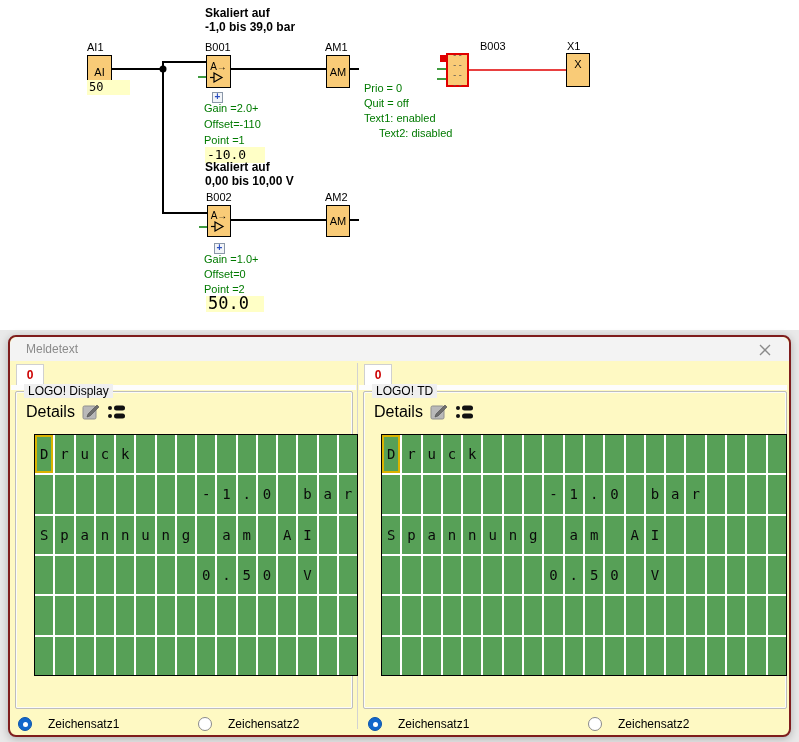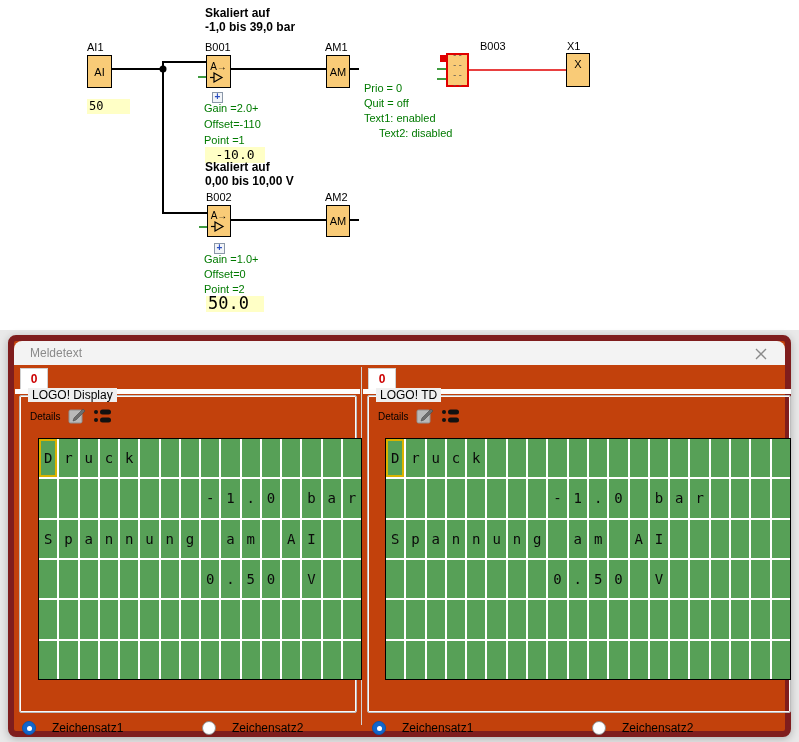--- a/index.html
+++ b/index.html
@@ -29,21 +29,21 @@
   .dashrows{font-family:"DejaVu Sans Mono",monospace;font-size:9px;line-height:10px;color:#555;text-align:center;}
   .plusbox{
     width:11px;height:11px;border:1px solid #8a97a8;background:#f2f4f8;box-sizing:border-box;
     color:#2b4fc0;font-size:10px;line-height:8px;text-align:center;font-weight:bold;
   }
 
   
   #backdrop{position:absolute;left:0;top:330px;width:799px;height:412px;background:#e9e9e9;}
   #dialog{
     position:absolute;left:8px;top:335px;width:783px;height:402px;
-    background:#c2410c;border:6px solid #7f1d1d;border-radius:8px;
+    background:#fef9c3;border:2px solid #7f1d1d;border-radius:8px;
     box-shadow:0 2px 8px rgba(0,0,0,0.25);box-sizing:border-box;
   }
   #titlebar{position:absolute;left:0;top:0;right:0;height:24px;background:#f3f3f3;border-radius:8px 8px 0 0;}
   #title{position:absolute;left:16px;top:5px;font-size:12px;color:#8a8a8a;}
   #closebtn{position:absolute;right:16px;top:5px;width:16px;height:16px;cursor:pointer;}
   .vdivider{position:absolute;top:26px;bottom:6px;width:1px;background:#d2d2d2;}
 
   .tab{
     position:absolute;width:28px;height:21px;background:#fff;border:1px solid #d0d0d0;border-bottom:none;
     box-sizing:border-box;text-align:center;font-size:12px;font-weight:bold;color:#cc0000;line-height:20px;
@@ -52,21 +52,21 @@
 
   .groupbox{
     position:absolute;border:1px solid #bdbdbd;border-radius:2px;box-shadow:inset 0 0 0 1px #fbfbfb;
     box-sizing:border-box;
   }
   .legend{
     position:absolute;top:-8px;left:8px;background:#efefef;padding:0 4px;
     font-size:12px;color:#000;white-space:nowrap;
   }
   .details-row{position:absolute;left:10px;top:11px;display:flex;align-items:center;gap:7px;}
-  .details-label{font-size:10px;color:#000;}
+  .details-label{font-size:16px;color:#000;}
 
   .lcd{
     position:absolute;border:1px solid #000;background:#fff;
     display:grid;gap:2px;padding:0;box-sizing:content-box;
   }
   .lcd-cell{
     background:#57A057;display:flex;align-items:center;justify-content:center;
     font-family:"DejaVu Sans Mono",monospace;font-size:14px;color:#0a0a0a;
     overflow:hidden;
   }
@@ -102,37 +102,37 @@
     <line x1="469" y1="70" x2="566" y2="70" stroke="#E00000" stroke-width="1.5"></line>
   </svg>
 
   <div class="abs bold-note" style="left:205px;top:6px;">Skaliert auf</div>
   <div class="abs bold-note" style="left:205px;top:20px;">-1,0 bis 39,0 bar</div>
 
   <div class="abs blk-label" style="left:87px;top:41px;">AI1</div>
   <div class="abs block" style="left:87px;top:55px;width:25px;height:33px;">
     <span>AI</span>
   </div>
-  <div class="abs val" style="left:87px;top:99px;width:43px;height:15px;">50</div>
+  <div class="abs val" style="left:87px;top:80px;width:43px;height:15px;">50</div>
 
   <div class="abs blk-label" style="left:205px;top:41px;">B001</div>
   <div class="abs block" style="left:206px;top:55px;width:25px;height:33px;">
     <span class="stack">
       <span>A→</span>
       <svg width="16" height="11" viewBox="0 0 16 11">
         <line x1="0" y1="5.5" x2="4" y2="5.5" stroke="#000" stroke-width="1.2"></line>
         <polygon points="4,1 12,5.5 4,10" fill="none" stroke="#000" stroke-width="1.2"></polygon>
       </svg>
     </span>
   </div>
   <div class="abs plusbox" style="left:212px;top:92px;">+</div>
   <div class="abs param" style="left:204px;top:102px;">Gain =2.0+</div>
   <div class="abs param" style="left:204px;top:118px;">Offset=-110</div>
   <div class="abs param" style="left:204px;top:134px;">Point =1</div>
-  <div class="abs val" style="left:205px;top:147px;width:60px;height:16px;font-size:13px;text-align:center;">-10.0</div>
+  <div class="abs val" style="left:205px;top:147px;width:60px;height:16px;font-size:13px;">-10.0</div>
 
   <div class="abs bold-note" style="left:205px;top:160px;">Skaliert auf</div>
   <div class="abs bold-note" style="left:205px;top:174px;">0,00 bis 10,00 V</div>
 
   <div class="abs blk-label" style="left:206px;top:191px;">B002</div>
   <div class="abs block" style="left:207px;top:205px;width:24px;height:32px;">
     <span class="stack">
       <span>A→</span>
       <svg width="16" height="11" viewBox="0 0 16 11">
         <line x1="0" y1="5.5" x2="4" y2="5.5" stroke="#000" stroke-width="1.2"></line>

